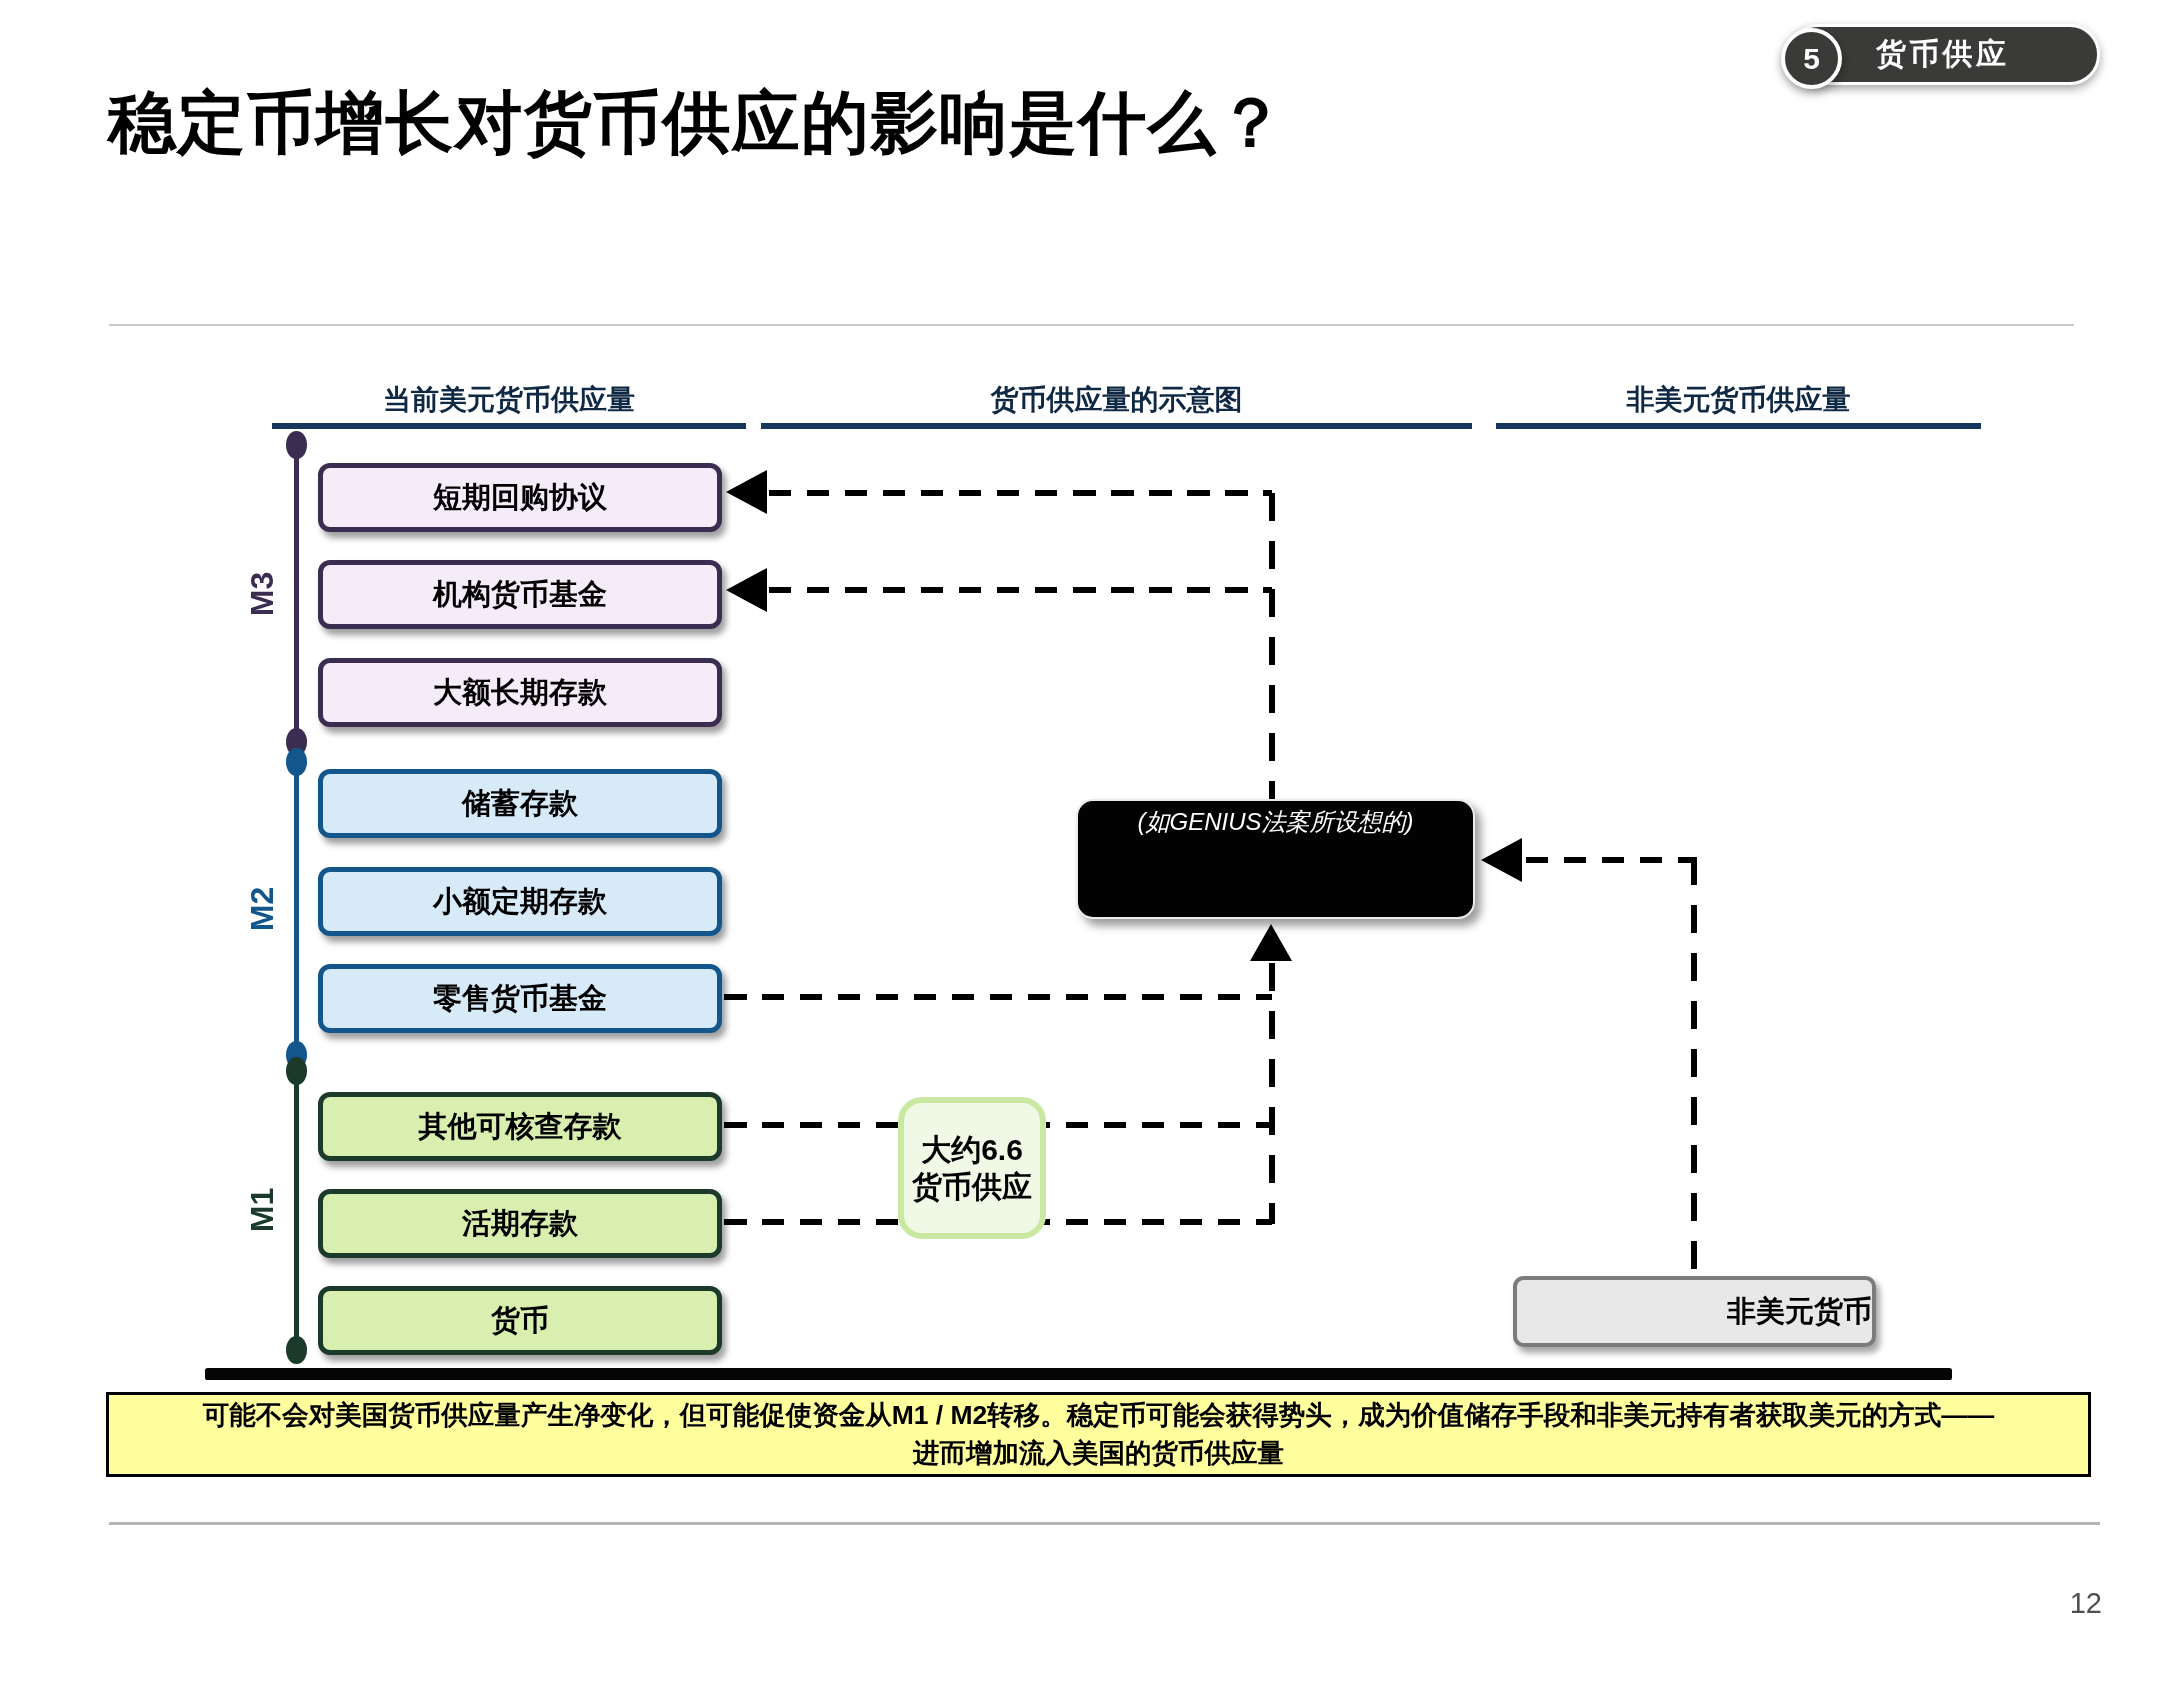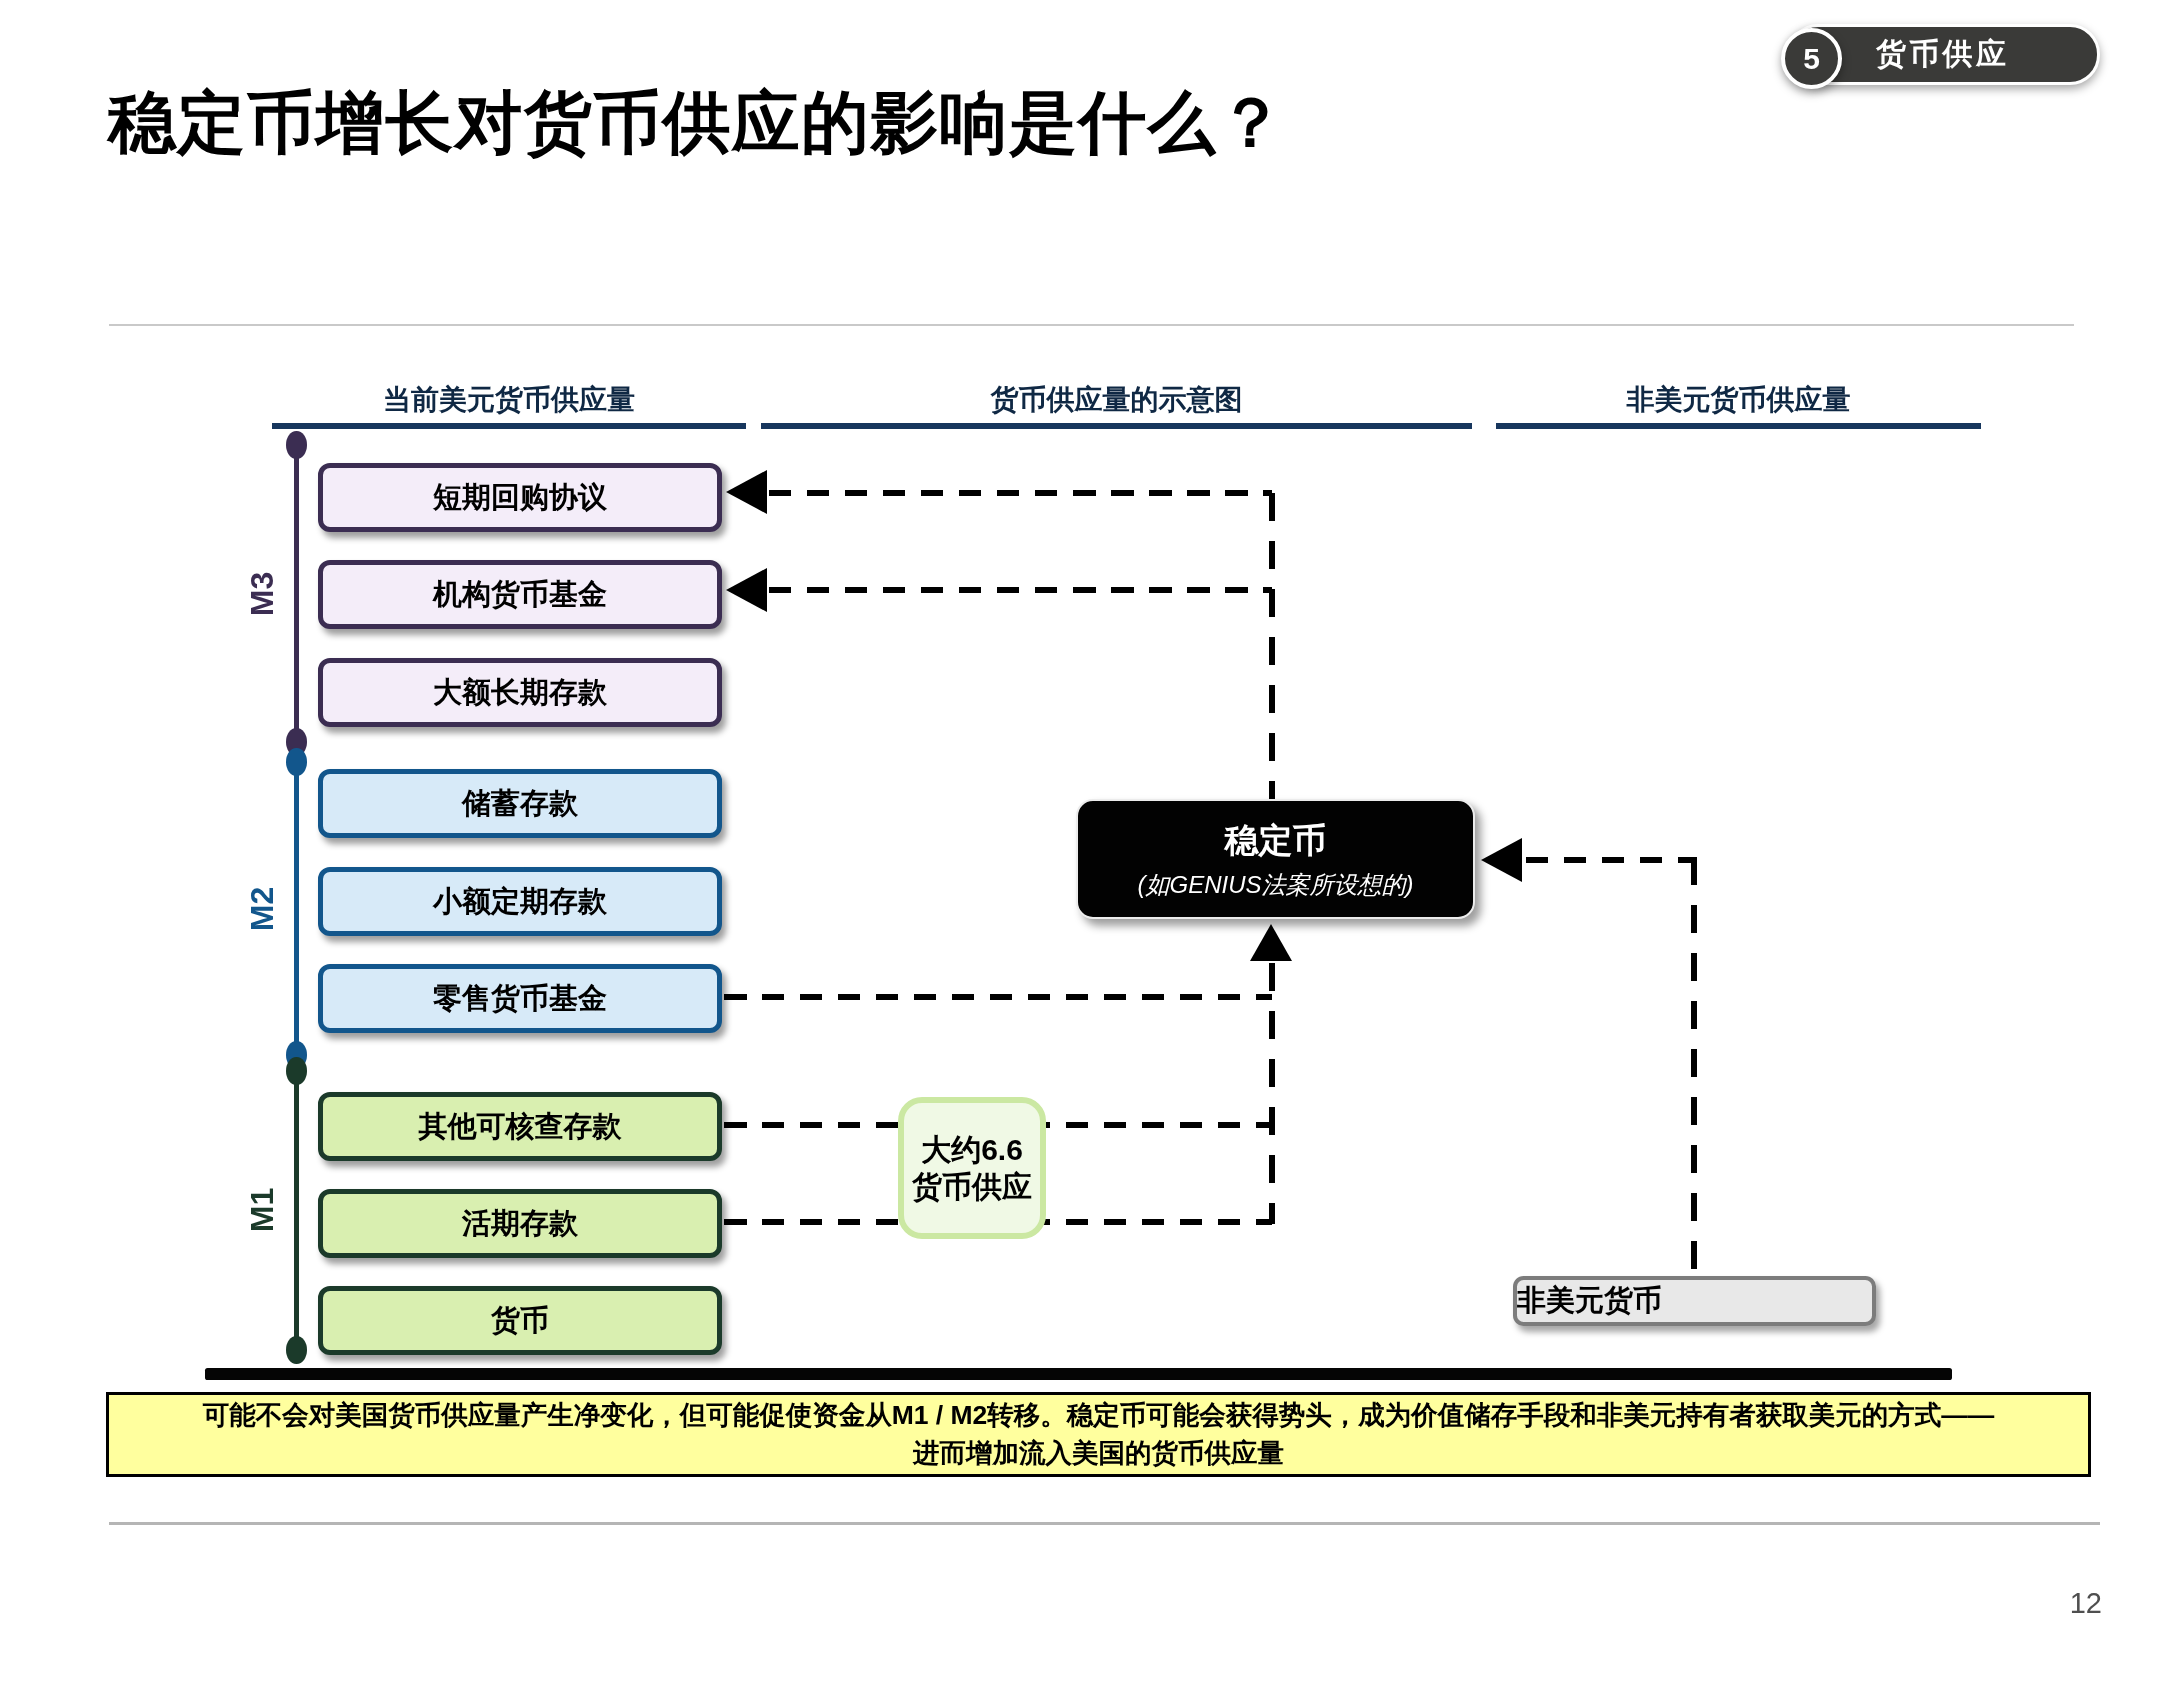--- a/index.html
+++ b/index.html
@@ -76,24 +76,24 @@
   }
   .stablecoin .t{margin-top:17px;font-size:34px;font-weight:800;}
   .stablecoin .s{margin-top:5.3px;font-size:24px;font-style:italic;}
   .approx{
     position:absolute;left:898px;top:1097px;width:148px;height:142px;box-sizing:border-box;
     background:#f0f9e5;border:6px solid #cbe8a2;border-radius:24px;z-index:3;
     display:flex;flex-direction:column;align-items:center;justify-content:center;
     color:#000000;font-size:30px;font-weight:700;line-height:1.25;
   }
   .nonusd{
-    position:absolute;left:1513px;top:1276px;width:363px;height:50px;box-sizing:border-box;
+    position:absolute;left:1513px;top:1276px;width:363px;height:71px;box-sizing:border-box;
     background:#e8e8e8;border:4px solid #7c7c7c;border-radius:10.6px;
     box-shadow:4px 5.3px 6px rgba(0,0,0,.35);z-index:2;
-    display:flex;align-items:center;justify-content:flex-start;font-size:29px;font-weight:600;
+    display:flex;align-items:center;justify-content:flex-end;font-size:29px;font-weight:600;
   }
   
   .baseline{position:absolute;left:205px;top:1368px;width:1747px;height:12px;background:#050505;border-radius:2.6px;}
   .callout{
     position:absolute;left:106px;top:1392px;width:1985px;height:85px;box-sizing:border-box;
     background:#ffff9e;border:3.3px solid #000;
     display:flex;align-items:center;justify-content:center;
   }
   .callout .txt{padding:0 93px;text-align:center;font-size:26.5px;font-weight:700;line-height:1.42;color:#000;}
   .rule-bottom{position:absolute;left:109px;top:1522px;width:1991px;height:2.6px;background:#b5b5b5;}
@@ -151,21 +151,20 @@
 <div class="mbox m3box r1">机构货币基金</div>
 <div class="mbox m3box r2">大额长期存款</div>
 <div class="mbox m2box r3">储蓄存款</div>
 <div class="mbox m2box r4">小额定期存款</div>
 <div class="mbox m2box r5">零售货币基金</div>
 <div class="mbox m1box r6">其他可核查存款</div>
 <div class="mbox m1box r7">活期存款</div>
 <div class="mbox m1box r8">货币</div>
 
 <div class="stablecoin">
-  <div class="t">稳定币</div>
   <div class="s">(如GENIUS法案所设想的)</div>
 </div>
 
 <div class="approx">
   <div>大约6.6</div>
   <div>货币供应</div>
 </div>
 
 <div class="nonusd">
   <span>非美元货币</span>

